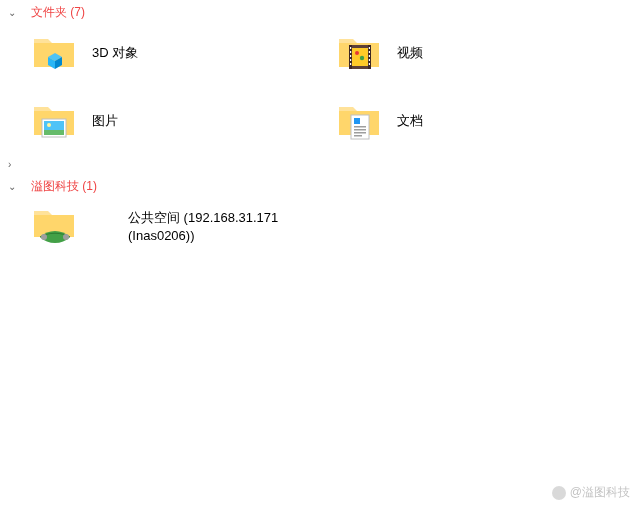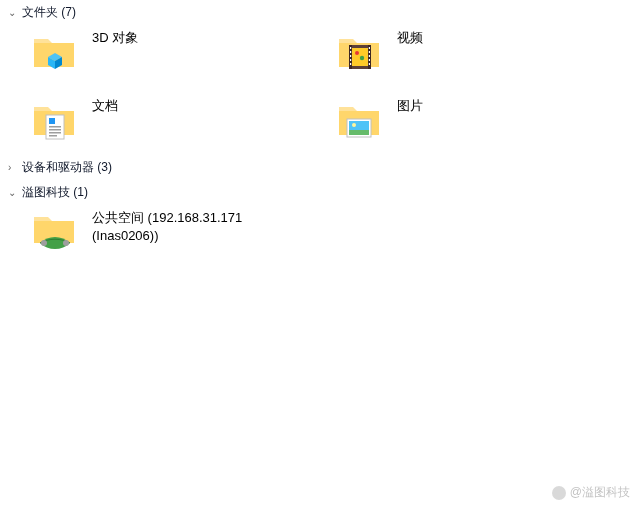--- a/index.html
+++ b/index.html
@@ -20,51 +20,53 @@
     padding: 4px 8px;
     cursor: pointer;
     user-select: none;
   }
   .section-header .chevron {
     width: 12px;
     font-size: 10px;
     color: #666;
   }
   .section-header .title {
-    color: #0f172a;
-    margin-left: 2px;
+    color: #ef4444;
+    margin-left: 11px;
   }
   .section-body {
     padding: 4px 0 10px 30px;
   }
   .grid {
     display: grid;
     grid-template-columns: 1fr 1fr;
     column-gap: 0;
     row-gap: 20px;
   }
   .item {
     display: flex;
+    align-items: center;
     gap: 14px;
     cursor: pointer;
   }
   .item .icon-wrap {
     width: 48px;
     height: 48px;
     position: relative;
     flex: 0 0 48px;
   }
   .item .label {
     font-size: 13px;
     color: #000;
     line-height: 1.4;
     max-width: 200px;
   }
   .network-item .label {
     font-size: 13px;
+    margin-left: 36px;
   }
   
   .watermark {
     position: absolute;
     right: 10px;
     bottom: 6px;
     font-size: 12px;
     color: rgba(0,0,0,0.25);
     display: flex;
     align-items: center;
@@ -132,60 +134,57 @@
         </svg>
       </span>
       <span class="label">视频</span>
     </div>
 
     <div class="item">
       <span class="icon-wrap">
         <svg viewBox="0 0 48 48" width="48" height="48">
           <path d="M4 10h14l4 4h22v24H4z" fill="#ffe29a"></path>
           <path d="M4 14h40v24H4z" fill="#ffd66b"></path>
+          <g transform="translate(12 22)">
+            <rect x="0" y="0" width="24" height="18" fill="#fff" stroke="#c0c0c0"></rect>
+            <rect x="2" y="2" width="20" height="9" fill="#4fc3f7"></rect>
+            <rect x="2" y="11" width="20" height="5" fill="#66bb6a"></rect>
+            <circle cx="7" cy="6" r="2" fill="#fff59d"></circle>
+          </g>
+        </svg>
+      </span>
+      <span class="label">图片</span>
+    </div>
+
+    <div class="item">
+      <span class="icon-wrap">
+        <svg viewBox="0 0 48 48" width="48" height="48">
+          <path d="M4 10h14l4 4h22v24H4z" fill="#ffe29a"></path>
+          <path d="M4 14h40v24H4z" fill="#ffd66b"></path>
           <g transform="translate(16 18)">
             <rect x="0" y="0" width="18" height="24" fill="#fff" stroke="#c0c0c0"></rect>
             <rect x="3" y="3" width="6" height="6" fill="#2196f3"></rect>
             <rect x="3" y="11" width="12" height="1.5" fill="#9e9e9e"></rect>
             <rect x="3" y="14" width="12" height="1.5" fill="#9e9e9e"></rect>
             <rect x="3" y="17" width="12" height="1.5" fill="#9e9e9e"></rect>
             <rect x="3" y="20" width="8" height="1.5" fill="#9e9e9e"></rect>
           </g>
         </svg>
       </span>
       <span class="label">文档</span>
     </div>
 
-    <div class="item">
-      <span class="icon-wrap">
-        <svg viewBox="0 0 48 48" width="48" height="48">
-          <path d="M4 10h14l4 4h22v24H4z" fill="#ffe29a"></path>
-          <path d="M4 14h40v24H4z" fill="#ffd66b"></path>
-          <g transform="translate(12 22)">
-            <rect x="0" y="0" width="24" height="18" fill="#fff" stroke="#c0c0c0"></rect>
-            <rect x="2" y="2" width="20" height="9" fill="#4fc3f7"></rect>
-            <rect x="2" y="11" width="20" height="5" fill="#66bb6a"></rect>
-            <circle cx="7" cy="6" r="2" fill="#fff59d"></circle>
-          </g>
-        </svg>
-      </span>
-      <span class="label">图片</span>
-    </div>
-
 
 
 
   </div>
 </div>
 
 <div class="section-header">
   <span class="chevron">›</span>
-  <span class="title">
-    <span>设备和驱动器</span> (<span>3</span>)
-  </span>
 </div>
 
 <div class="section-header">
   <span class="chevron">⌄</span>
   <span class="title">
     <span>溢图科技</span> (<span>1</span>)
   </span>
 </div>
 
 <div class="section-body">

